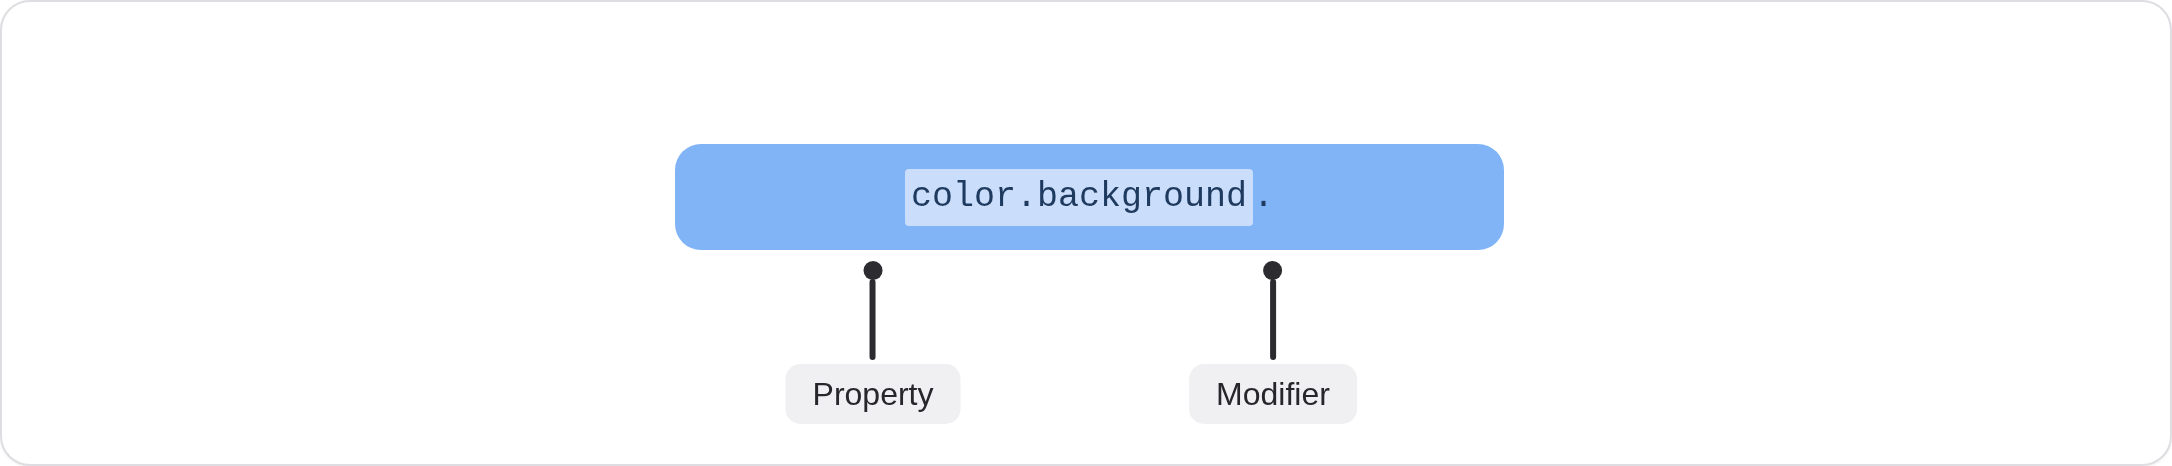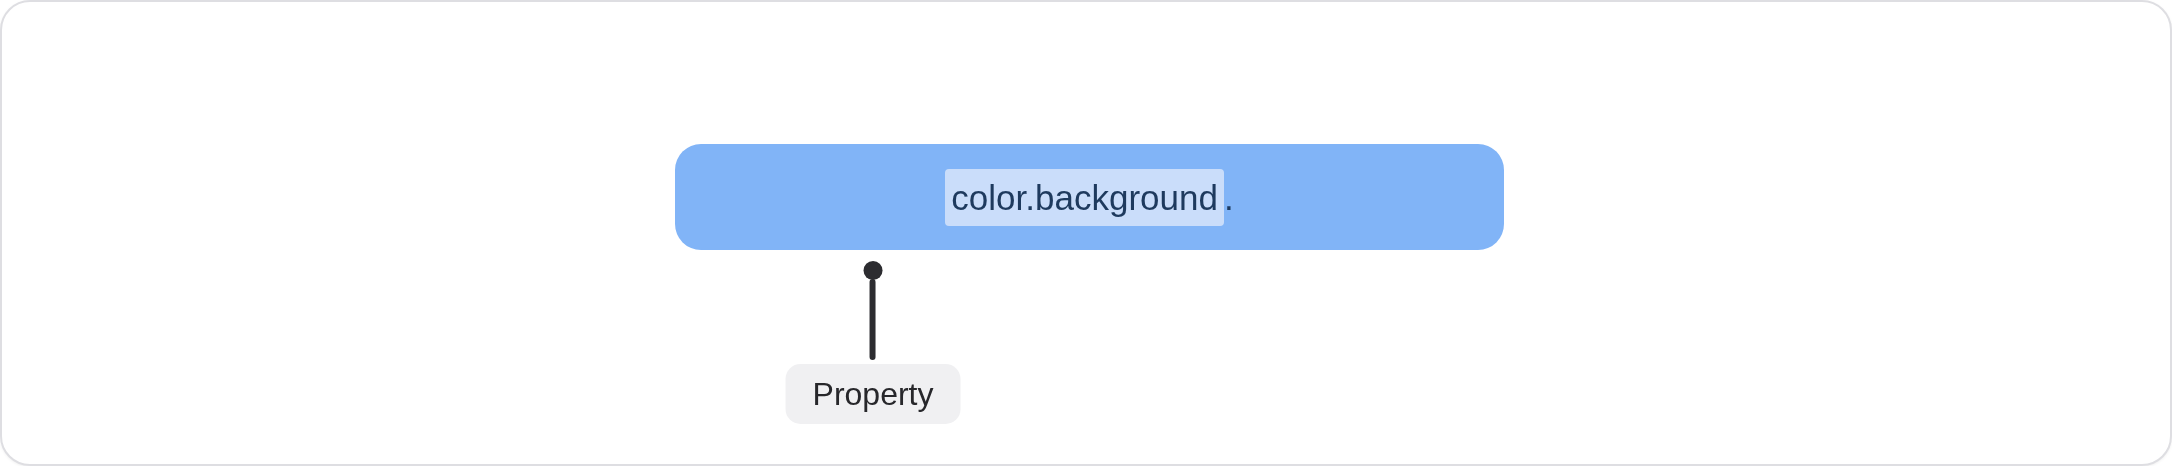--- a/index.html
+++ b/index.html
@@ -36,21 +36,21 @@
     position: absolute;
     left: 673px;
     top: 142px;
     width: 829px;
     height: 106px;
     border-radius: 26px;
     background: var(--token-box-bg);
     display: flex;
     align-items: center;
     justify-content: center;
-    font-family: Liberation Sans, sans-serif;
+    font-family: Liberation Mono, monospace;
     font-size: 35px;
     line-height: 35px;
     color: var(--token-text);
     white-space: nowrap;
   }
 
   .token-segment {
     display: inline-block;
     background: var(--token-highlight-bg);
     border-radius: 4px;
@@ -112,15 +112,20 @@
       <span class="token-segment">color.background</span>
       <span class="token-separator">.</span>
     </div>
 
     <div class="callout callout-property">
       <div class="callout-dot"></div>
       <div class="callout-line"></div>
       <div class="callout-pill">Property</div>
     </div>
 
+    <div class="callout callout-modifier">
+      <div class="callout-dot"></div>
+      <div class="callout-line"></div>
+      <div class="callout-pill">Modifier</div>
+    </div>
 
   </div>
 </div>
 
 </body></html>

